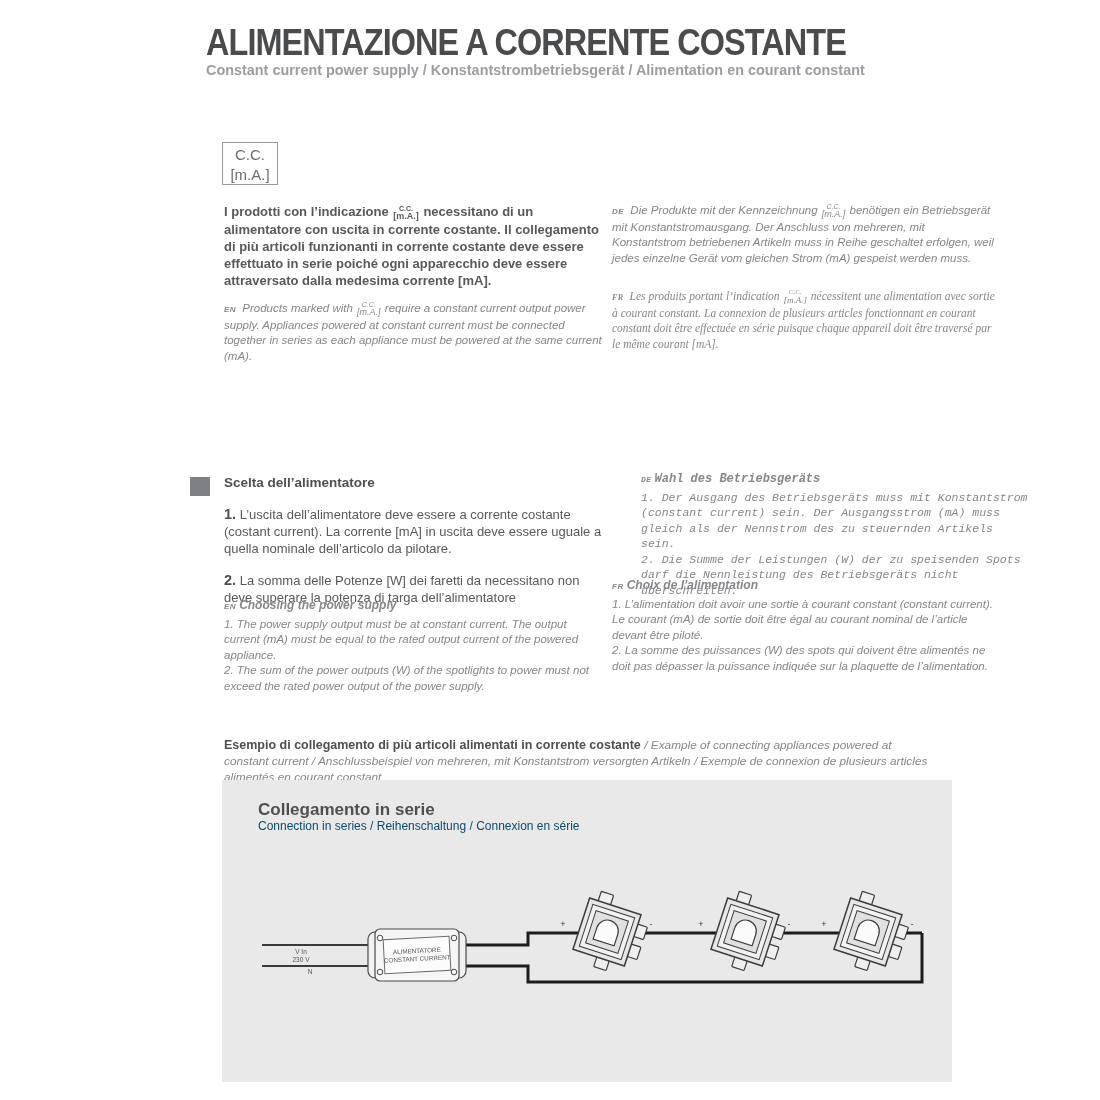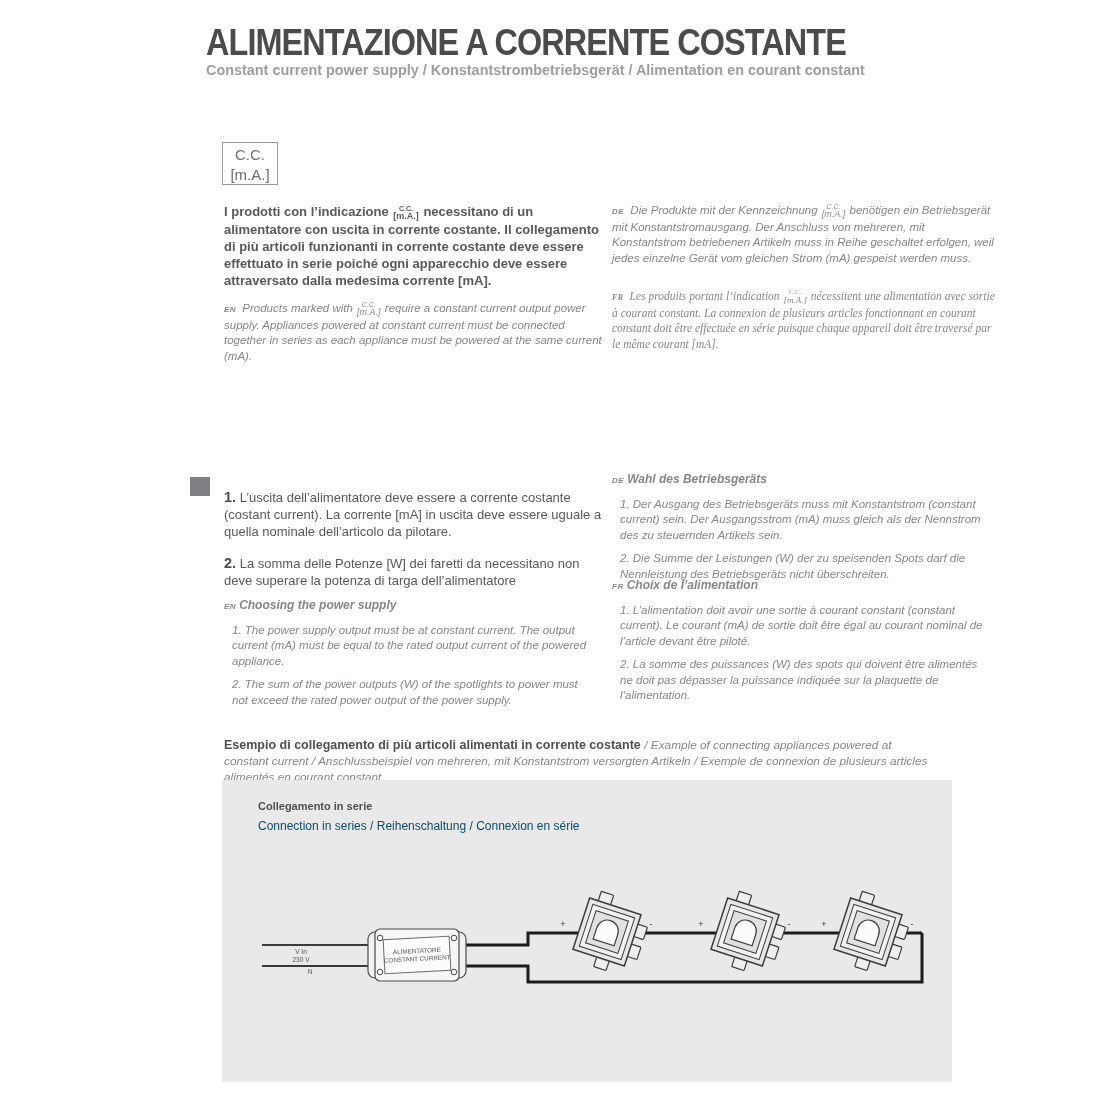--- a/index.html
+++ b/index.html
@@ -24,27 +24,27 @@
   .txt{position:absolute;font-size:13px;line-height:17px;color:#58595b;}
   .itxt{position:absolute;font-style:italic;font-size:11.5px;line-height:15.5px;color:#85878a;}
   .lang{font-size:8px;font-weight:bold;letter-spacing:.5px;margin-right:3px;}
   .cc-inline{display:inline-block;text-align:center;vertical-align:-3px;line-height:1;margin:0 1px;}
   .cc-inline .t{display:block;font-size:7px;line-height:7px;}
   .cc-inline .b{display:block;font-size:9px;line-height:9px;}
   .marker{position:absolute;left:190px;top:477px;width:20px;height:19px;background:#7f8083;}
   .sel-heading{font-weight:bold;font-size:13.5px;color:#4e4f51;margin:0 0 4px 0;}
   .isel-heading{font-weight:bold;font-size:12px;margin:0 0 2px 0;}
   .sel-item{margin:15px 0 7px 0;}
-  .isel-item{margin:8px;}
+  .isel-item{margin:0;}
   .num{font-weight:bold;font-size:14.5px;color:#4e4f51;}
   .caption{position:absolute;left:224px;top:737px;width:706px;font-size:12.5px;line-height:16px;}
   .caption .bold{font-weight:bold;color:#4e4f51;}
   .caption .rest{font-style:italic;color:#85878a;font-size:11.8px;}
   .panel{position:absolute;left:222px;top:780px;width:730px;height:302px;background:#e9e9e9;}
-  .panel-title{position:absolute;left:36px;top:20px;font-weight:bold;font-size:11px;color:#4e4f51;}
+  .panel-title{position:absolute;left:36px;top:20px;font-weight:bold;font-size:17px;color:#4e4f51;}
   .panel-sub{position:absolute;left:36px;top:39px;font-size:12px;color:#0c4a6e;}
   .circuit{position:absolute;left:0;top:95px;width:730px;height:182px;}
 </style>
 </head>
 <body>
 
 <div class="canvas">
 
   <div class="page-title">ALIMENTAZIONE A CORRENTE COSTANTE</div>
   <div class="page-subtitle">Constant current power supply / Konstantstrombetriebsgerät / Alimentation en courant constant</div>
@@ -77,31 +77,32 @@
   <p class="itxt" style="left:612px;top:289px;width:388px;margin:0;font-family:Liberation Serif, serif;">
     <span class="lang">FR</span>
     <span>Les produits portant l’indication</span>
     <span class="cc-inline"><span class="t">C.C.</span><span class="b">[m.A.]</span></span>
     <span>nécessitent une alimentation avec sortie à courant constant. La connexion de plusieurs articles fonctionnant en courant constant doit être effectuée en série puisque chaque appareil doit être traversé par le même courant [mA].</span>
   </p>
 
   <div class="marker"></div>
 
   <div class="txt" style="left:224px;top:474px;width:378px;">
+    <p class="sel-heading">Scelta dell’alimentatore</p>
     <p class="sel-item"><span class="num">1.</span> <span>L’uscita dell’alimentatore deve essere a corrente costante (costant current). La corrente [mA] in uscita deve essere uguale a quella nominale dell’articolo da pilotare.</span></p>
     <p class="sel-item"><span class="num">2.</span> <span>La somma delle Potenze [W] dei faretti da necessitano non deve superare la potenza di targa dell’alimentatore</span></p>
   </div>
 
   <div class="itxt" style="left:224px;top:598px;width:378px;">
     <p class="isel-heading"><span class="lang">EN</span><span>Choosing the power supply</span></p>
     <p class="isel-item">1. The power supply output must be at constant current. The output current (mA) must be equal to the rated output current of the powered appliance.</p>
     <p class="isel-item">2. The sum of the power outputs (W) of the spotlights to power must not exceed the rated power output of the power supply.</p>
   </div>
 
-  <div class="itxt" style="left:612px;top:472px;width:388px;">
+  <div class="itxt" style="left:641px;top:472px;width:388px;font-family:Liberation Mono, monospace;">
     <p class="isel-heading"><span class="lang">DE</span><span>Wahl des Betriebsgeräts</span></p>
     <p class="isel-item">1. Der Ausgang des Betriebsgeräts muss mit Konstantstrom (constant current) sein. Der Ausgangsstrom (mA) muss gleich als der Nennstrom des zu steuernden Artikels sein.</p>
     <p class="isel-item">2. Die Summe der Leistungen (W) der zu speisenden Spots darf die Nennleistung des Betriebsgeräts nicht überschreiten.</p>
   </div>
 
   <div class="itxt" style="left:612px;top:578px;width:388px;">
     <p class="isel-heading"><span class="lang">FR</span><span>Choix de l’alimentation</span></p>
     <p class="isel-item">1. L’alimentation doit avoir une sortie à courant constant (constant current). Le courant (mA) de sortie doit être égal au courant nominal de l’article devant être piloté.</p>
     <p class="isel-item">2. La somme des puissances (W) des spots qui doivent être alimentés ne doit pas dépasser la puissance indiquée sur la plaquette de l’alimentation.</p>
   </div>

